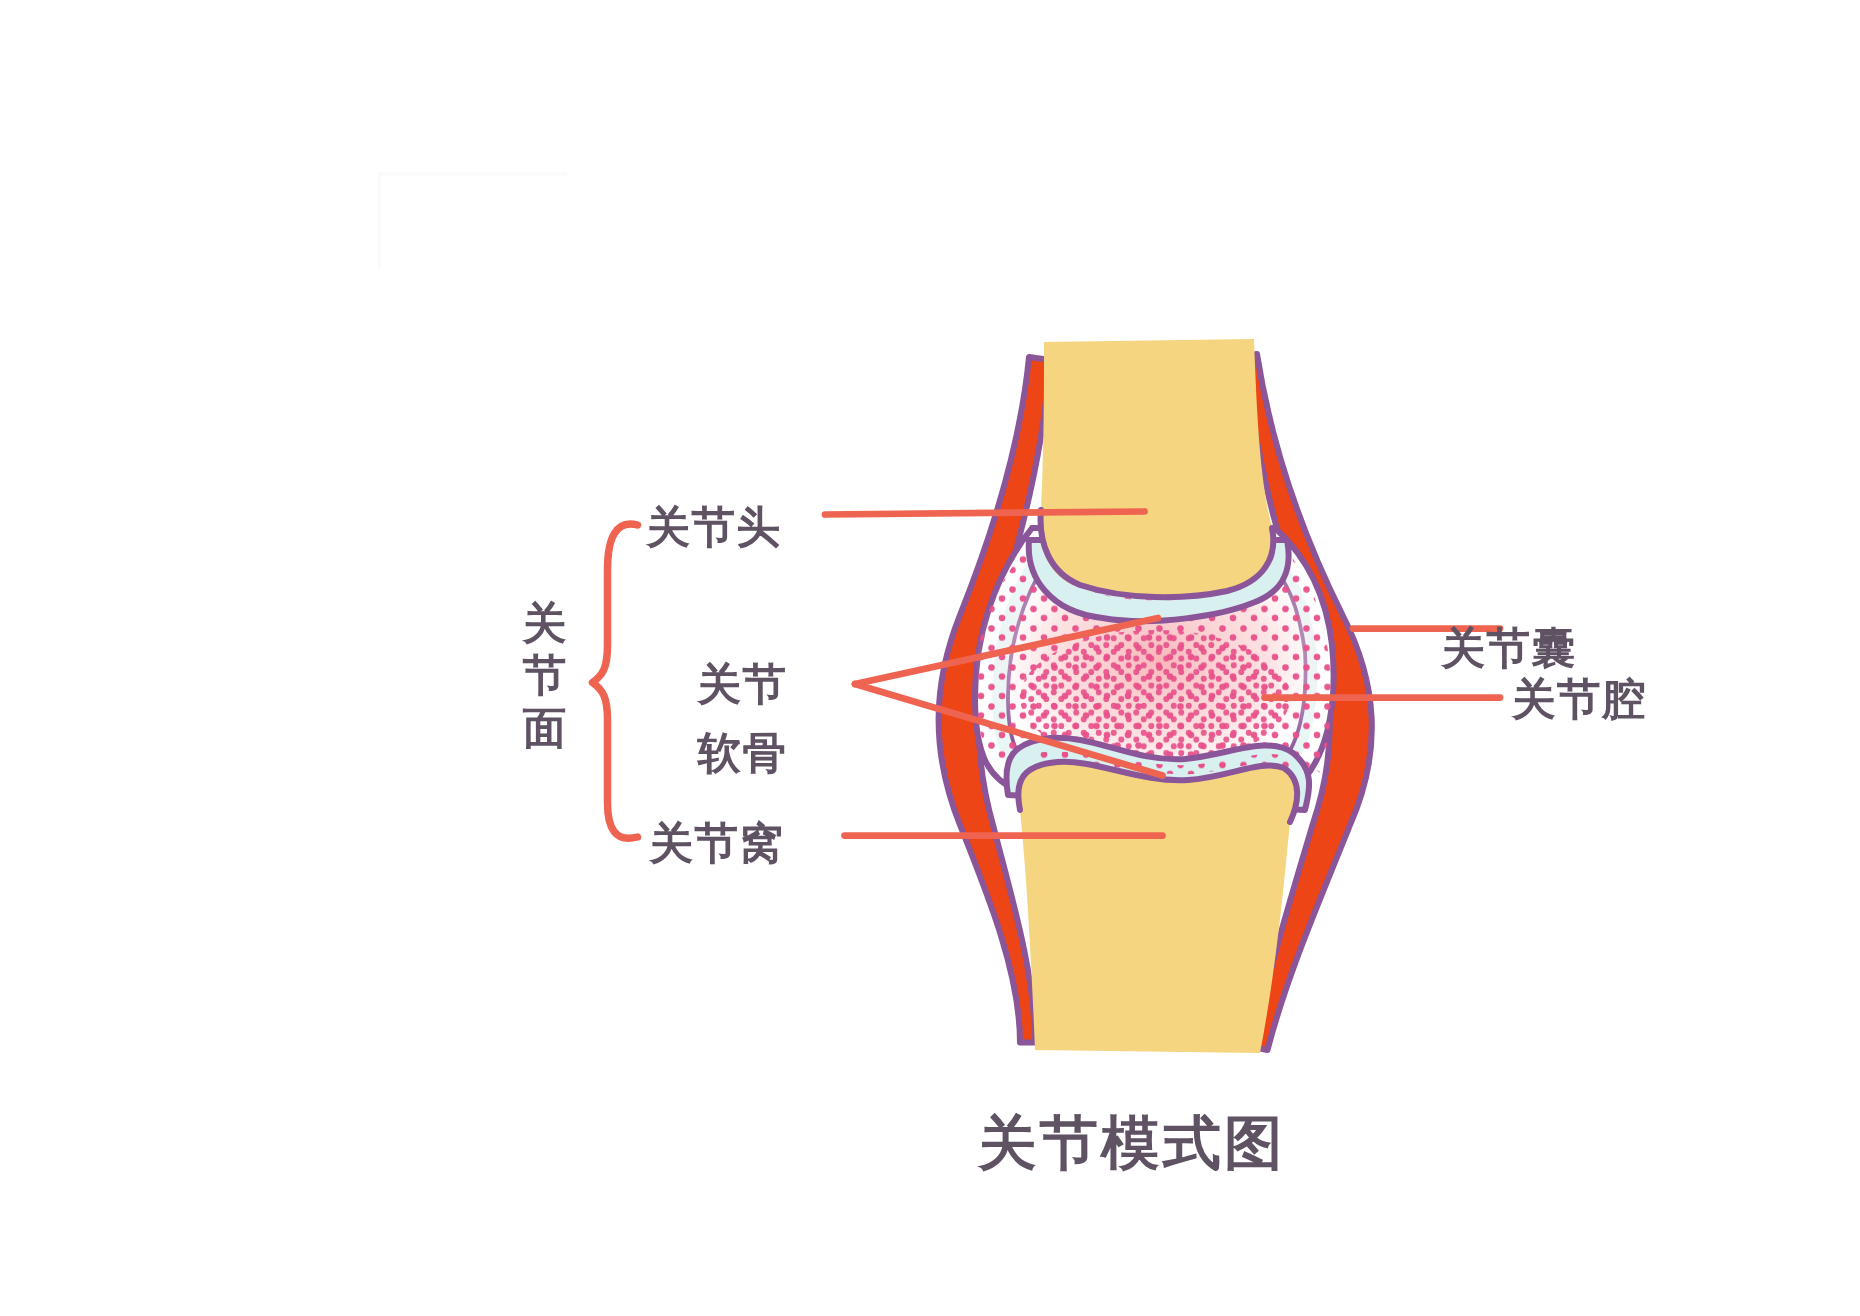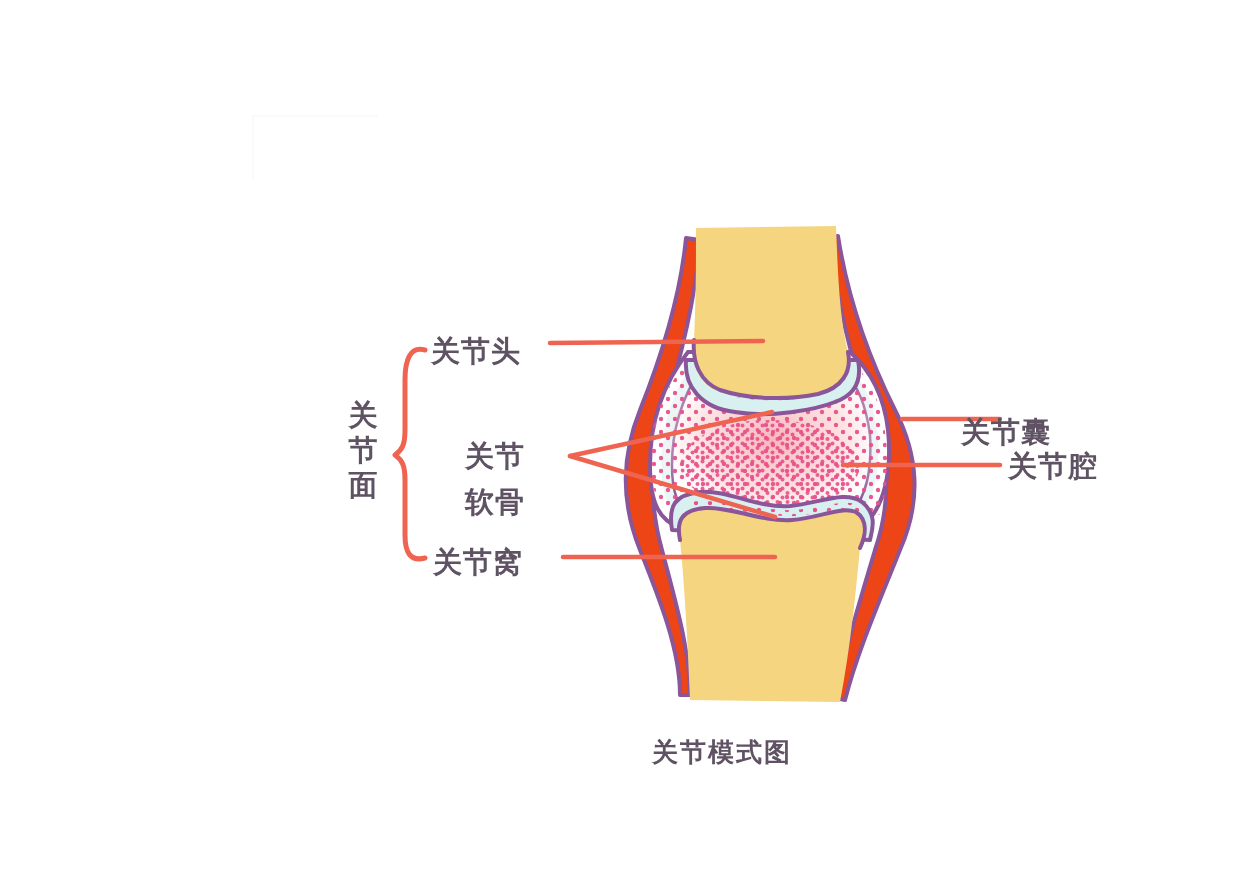--- a/index.html
+++ b/index.html
@@ -5,21 +5,21 @@
     html, body { margin: 0; padding: 0; background: #ffffff; }
     body { width: 1240px; height: 877px; position: relative; overflow: hidden;
            font-family: "DejaVu Sans", "Liberation Sans", sans-serif; }
     .stage { position: absolute; left: 0; top: 0; width: 1240px; height: 877px; }
     .label { position: absolute; color: #5e5263; font-weight: bold; font-size: 29px;
              letter-spacing: 1px; line-height: 1; white-space: nowrap; }
     .vlabel { position: absolute; color: #5e5263; font-weight: bold; font-size: 29px;
               width: 34px; text-align: center; line-height: 1.2; }
     .vlabel span { display: block; }
     .title { position: absolute; left: 652px; top: 735px; color: #5e5263; font-weight: bold;
-             font-size: 26px; letter-spacing: 2px; }
+             font-size: 39px; letter-spacing: 2px; }
     .ghost { position: absolute; left: 252px; top: 115px; width: 124px; height: 62px;
              border-top: 2px solid #fafafa; border-left: 2px solid #fafafa; }
   </style>
 </head>
 <body>
 
 <div class="stage">
   <div class="ghost"></div>
 
   <svg width="1240" height="877" viewBox="0 0 1240 877" style="position:absolute;left:0;top:0;">

